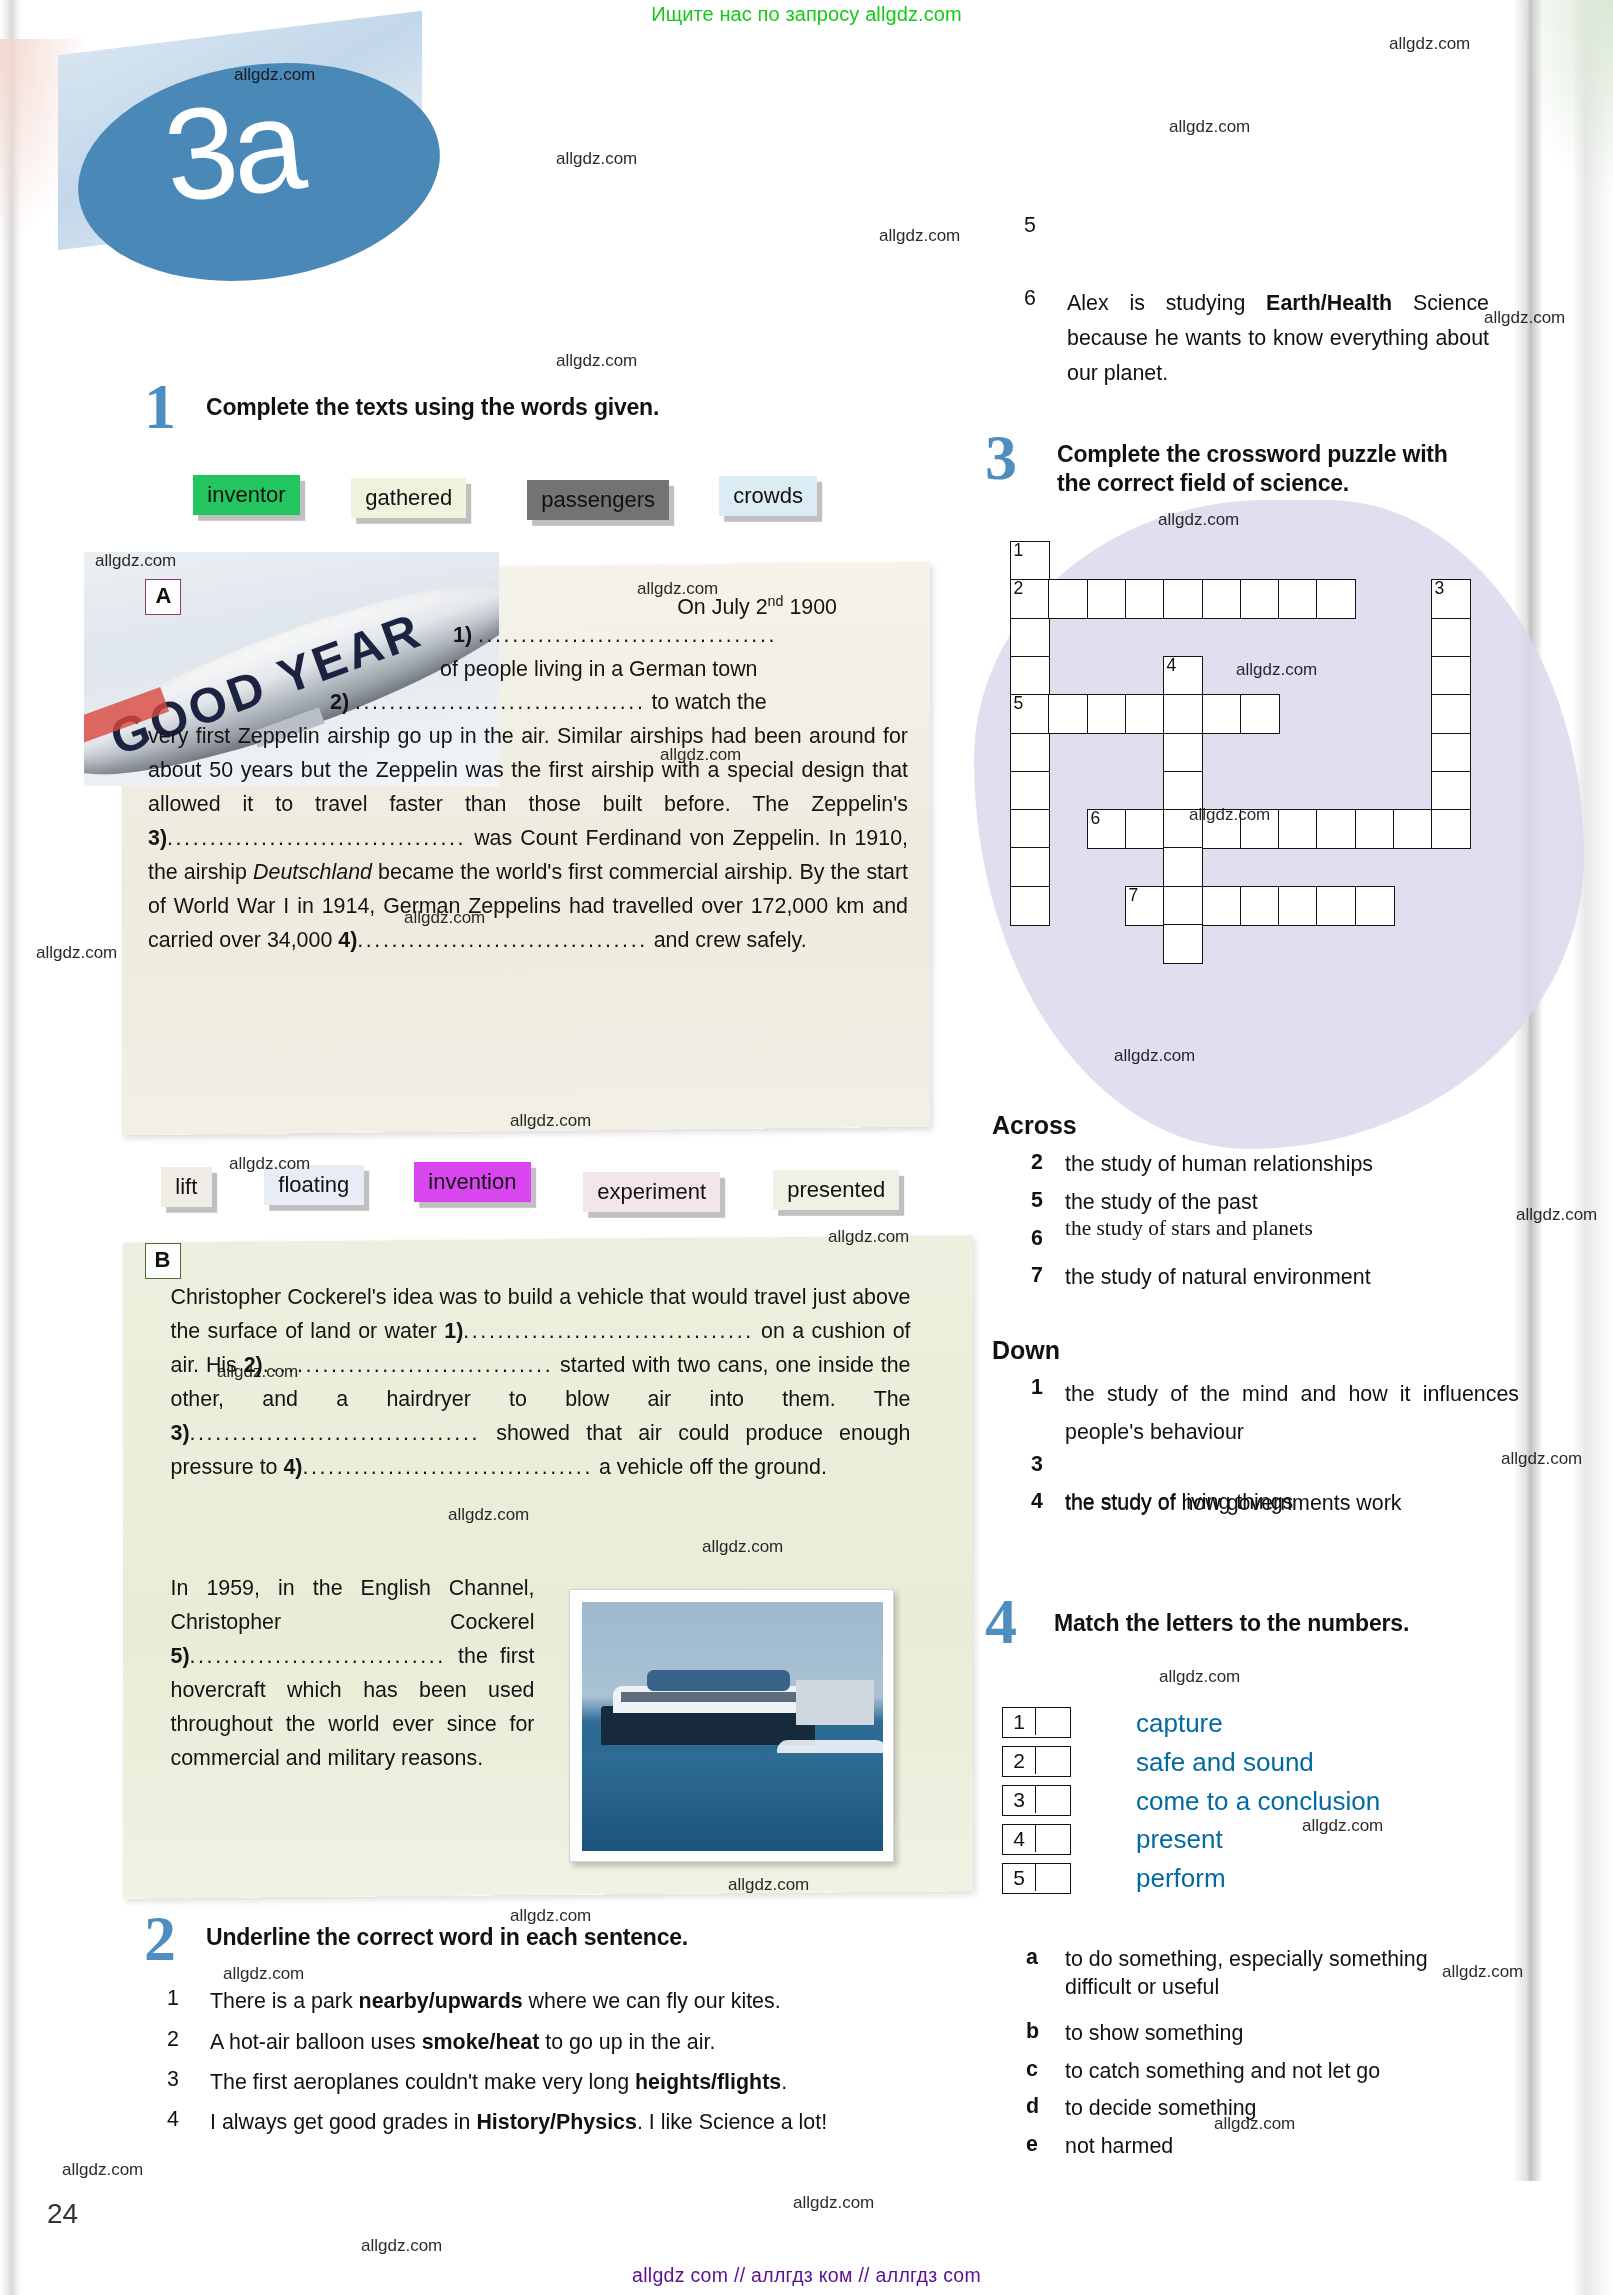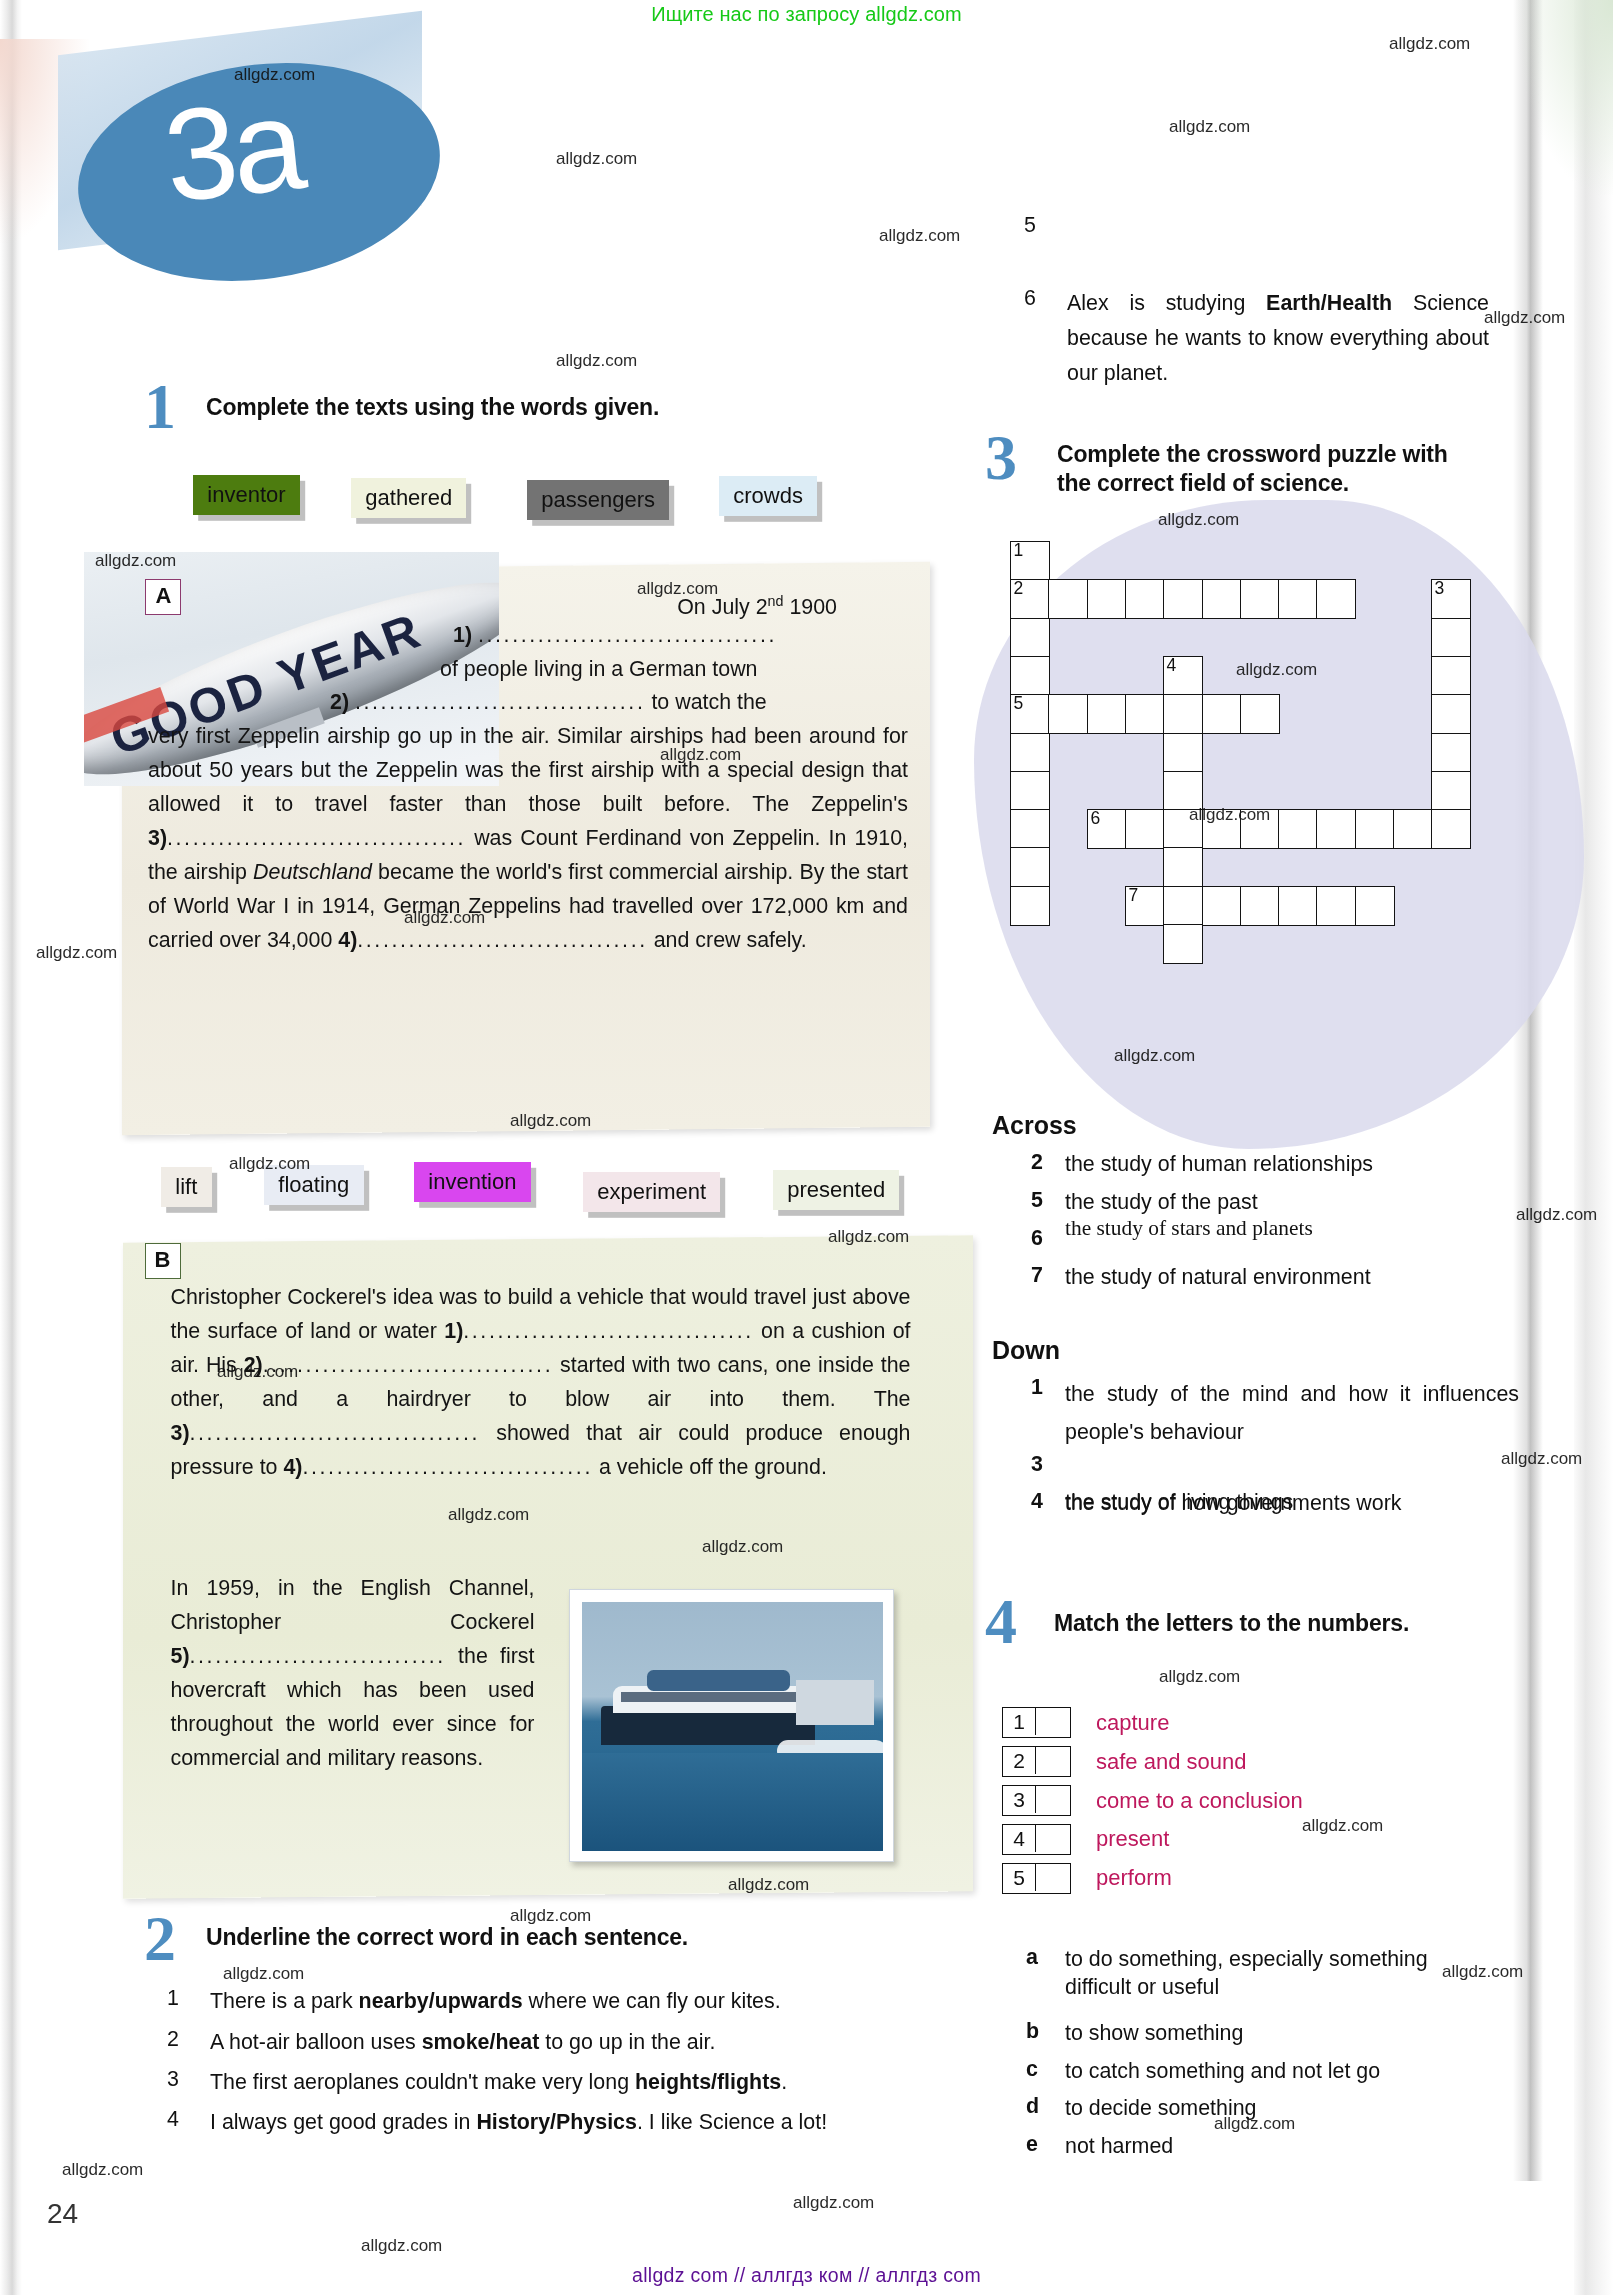--- a/index.html
+++ b/index.html
@@ -138,21 +138,21 @@
   }
 
   .clue-head{position:absolute;font-size:25px;font-weight:700;color:#111;}
   .clue-row{position:absolute;font-size:21.4px;line-height:28px;color:#111;}
   .clue-n{position:absolute;font-size:21.4px;font-weight:700;color:#111;}
 
   
   .mbox{position:absolute;width:69px;height:31px;border:1.9px solid #111;background:#fff;box-sizing:border-box;}
   .mbox .num{position:absolute;left:0;top:0;width:32px;height:27px;border-right:1.9px solid #111;
     text-align:center;font-size:21px;line-height:27px;color:#111;}
-  .mtext{position:absolute;font-size:22px;color:#be185d;line-height:28.6px;}
+  .mtext{position:absolute;font-size:26px;color:#0369a1;line-height:28.6px;margin-left:40px;}
   .ltr{position:absolute;font-size:21.4px;font-weight:700;color:#111;}
   .ldef{position:absolute;font-size:21.4px;color:#111;line-height:28px;}
 
   
   .photo-frame{
     position:absolute;background:#ffffff;border:1.3px solid #cfd6de;
     box-shadow:3.2px 3.9px 5.8px rgba(0,0,0,.22);
   }
   .page-no{
     position:absolute;left:47px;top:2198px;font-size:28px;color:#333;
@@ -175,21 +175,21 @@
 
   <div class="badge-wrap">
     <div class="badge-bg"></div>
     <div class="badge-ellipse"></div>
     <div class="badge-label">3a</div>
   </div>
 
   <div class="ex-num" style="left:144px;top:377px;">1</div>
   <div class="ex-title" style="left:206px;top:393px;width:584px;">Complete the texts using the words given.</div>
 
-  <div class="chip" style="left:193px;top:475px;background:#4d7c0f;">inventor</div>
+  <div class="chip" style="left:193px;top:475px;background:#22c55e;">inventor</div>
   <div class="chip" style="left:351px;top:478px;background:#f0f2dd;">gathered</div>
   <div class="chip" style="left:527px;top:480px;background:#737373;">passengers</div>
   <div class="chip" style="left:719px;top:476px;background:#dcecf5;">crowds</div>
 
   <div style="position:absolute;left:122px;top:566px;width:808px;height:565px;
               background:linear-gradient(180deg,#f5f3ea 0%,#eeeade 55%,#f2efe4 100%);
               transform:skewY(-0.6deg);box-shadow:2.6px 3.2px 6.5px rgba(0,0,0,.14);"></div>
 
   <div style="position:absolute;left:84px;top:552px;width:415px;height:234px;overflow:hidden;">
     <div style="position:absolute;left:-13px;top:-26px;width:454px;height:273px;

